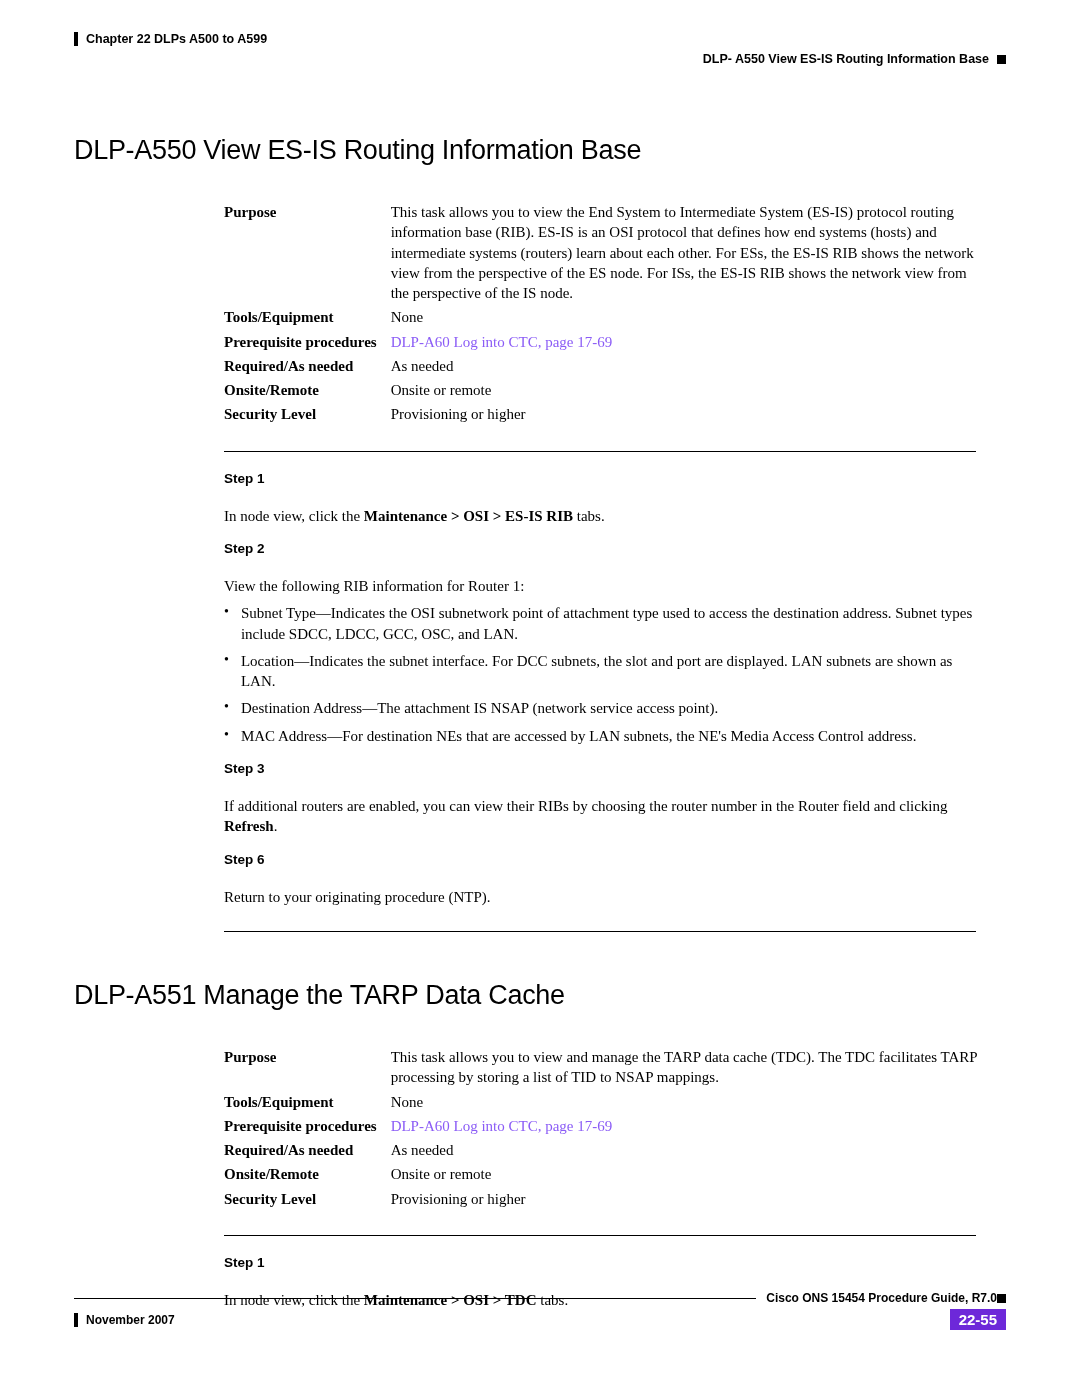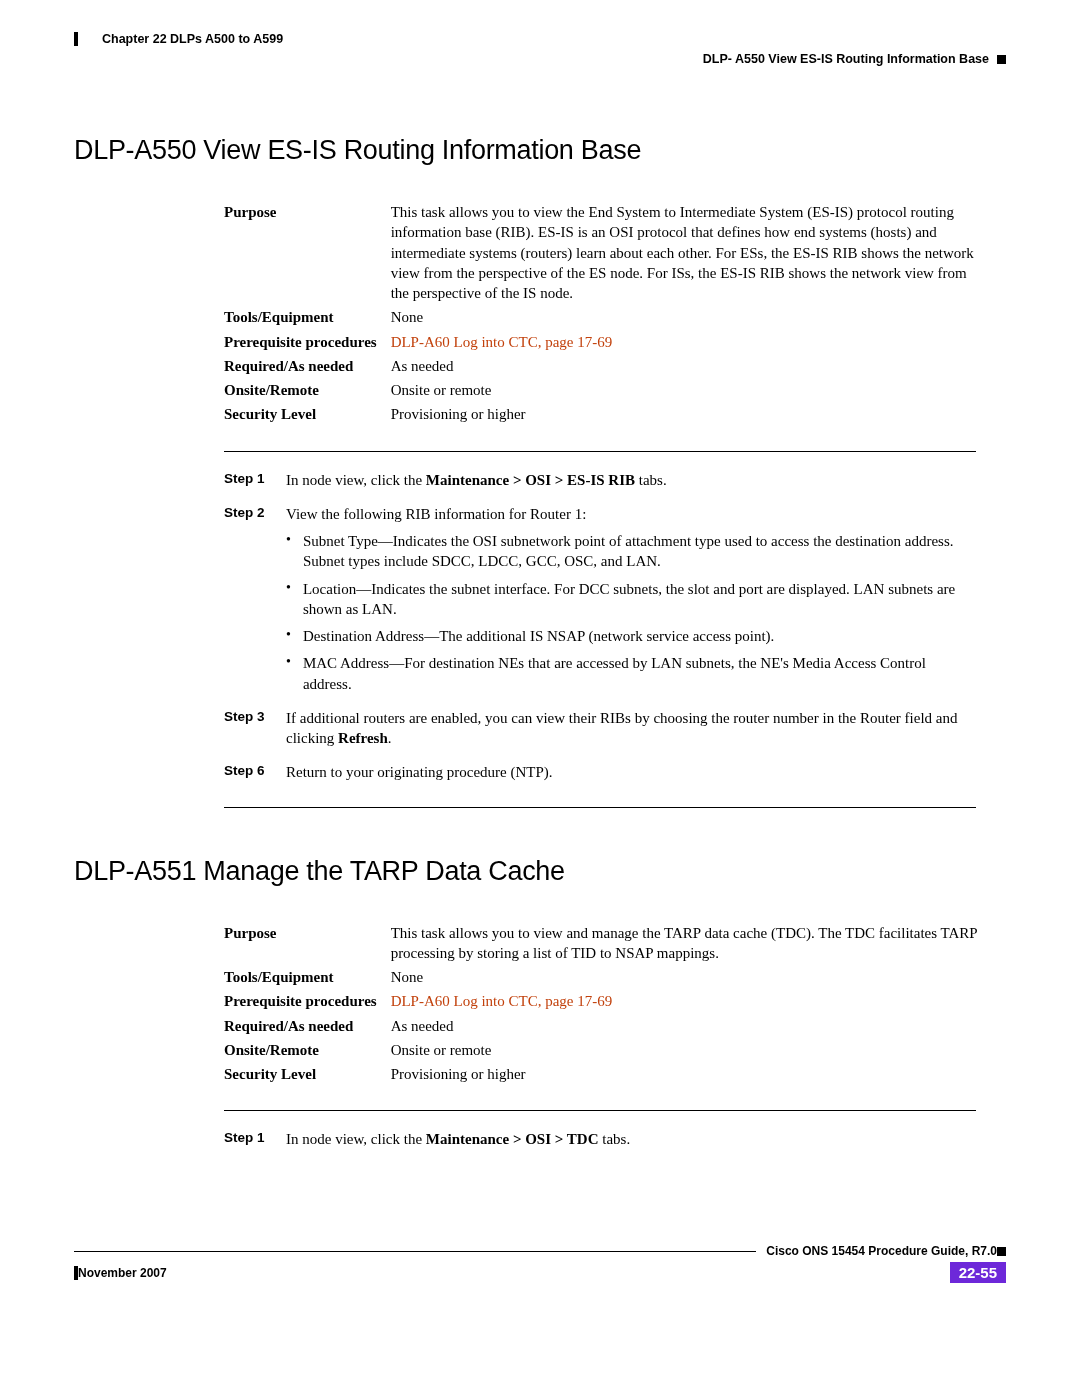--- a/index.html
+++ b/index.html
@@ -18,21 +18,21 @@
 }
 .header {
   display: flex;
   justify-content: space-between;
   align-items: flex-start;
   margin-bottom: 4px;
 }
 .header-left {
   display: flex;
   align-items: center;
-  gap: 24px;
+  gap: 8px;
   font-family: Arial, Helvetica, sans-serif;
   font-size: 12.5px;
   font-weight: bold;
 }
 .header-right-wrap {
   text-align: right;
 }
 .header-right {
   display: inline-flex;
   align-items: center;
@@ -78,20 +78,21 @@
 .hr {
   border: none;
   border-top: 1.5px solid #000;
   margin: 24px 30px 18px 150px;
 }
 .step-row {
   display: flex;
   margin: 4px 30px 14px 150px;
   gap: 18px;
   line-height: 1.35;
+  flex-direction: column;
 }
 .step-label {
   font-family: Arial, Helvetica, sans-serif;
   font-size: 13.5px;
   font-weight: bold;
   white-space: nowrap;
   min-width: 44px;
 }
 .step-body {
   flex: 1;
@@ -99,21 +100,21 @@
 .bullet {
   display: flex;
   gap: 12px;
   margin-top: 7px;
 }
 .bullet-marker {
   font-size: 14px;
   line-height: 1.35;
 }
 .link {
-  color: #c2410c;
+  color: #8b5cf6;
 }
 .footer {
   position: absolute;
   bottom: 34px;
   left: 74px;
   right: 74px;
 }
 .footer-top {
   display: flex;
   justify-content: flex-end;
@@ -124,20 +125,21 @@
 }
 .footer-bottom {
   display: flex;
   justify-content: space-between;
   align-items: center;
   margin-top: 4px;
 }
 .footer-left {
   display: flex;
   align-items: center;
+  gap: 8px;
   font-family: Arial, Helvetica, sans-serif;
   font-size: 12px;
   font-weight: bold;
 }
 .page-num {
   background: #6d28d9;
   color: #fff;
   font-family: Arial, Helvetica, sans-serif;
   font-weight: bold;
   font-size: 15px;
@@ -216,21 +218,21 @@
       <div class="bullet">
           <span class="bullet-marker">•</span>
           <span>Subnet Type—Indicates the OSI subnetwork point of attachment type used to access the destination address. Subnet types include SDCC, LDCC, GCC, OSC, and LAN.</span>
         </div>
       <div class="bullet">
           <span class="bullet-marker">•</span>
           <span>Location—Indicates the subnet interface. For DCC subnets, the slot and port are displayed. LAN subnets are shown as LAN.</span>
         </div>
       <div class="bullet">
           <span class="bullet-marker">•</span>
-          <span>Destination Address—The additional IS NSAP (network service access point).</span>
+          <span>Destination Address—The attachment IS NSAP (network service access point).</span>
         </div>
       <div class="bullet">
           <span class="bullet-marker">•</span>
           <span>MAC Address—For destination NEs that are accessed by LAN subnets, the NE's Media Access Control address.</span>
         </div>
     </div>
   </div>
 
   <div class="step-row">
     <div class="step-label">Step 3</div>

